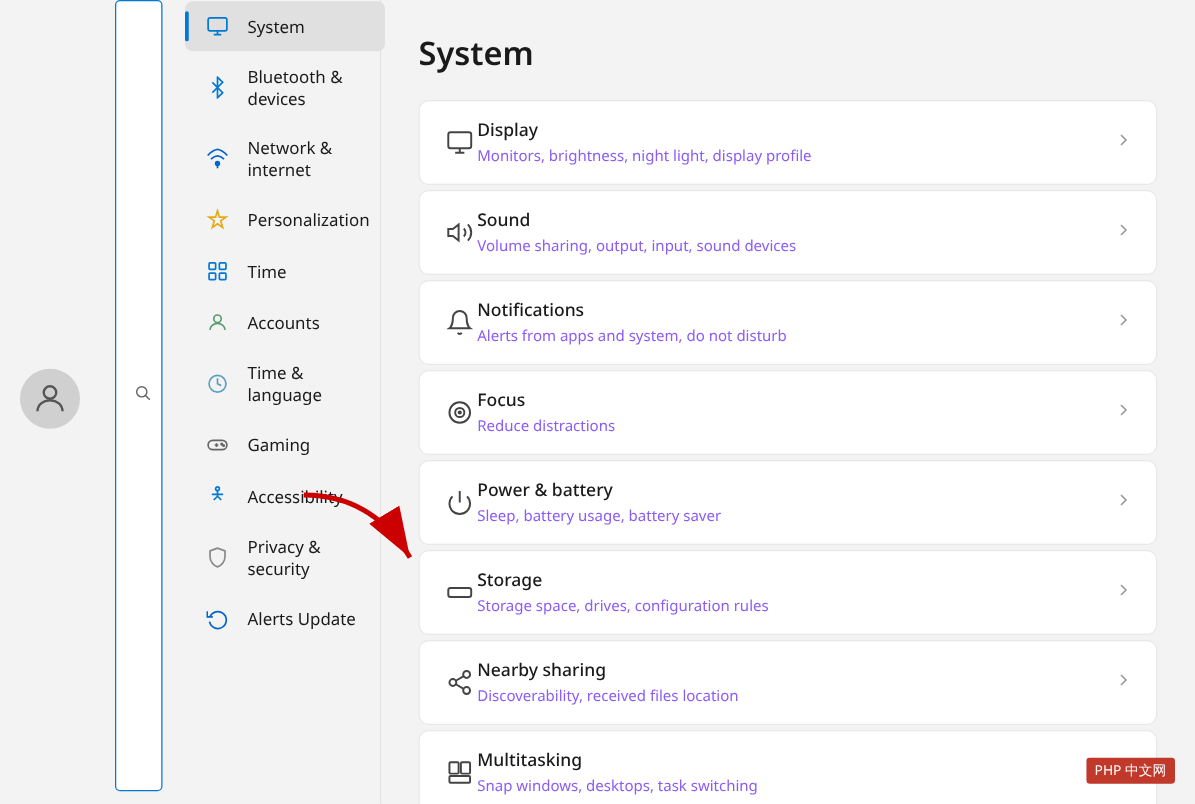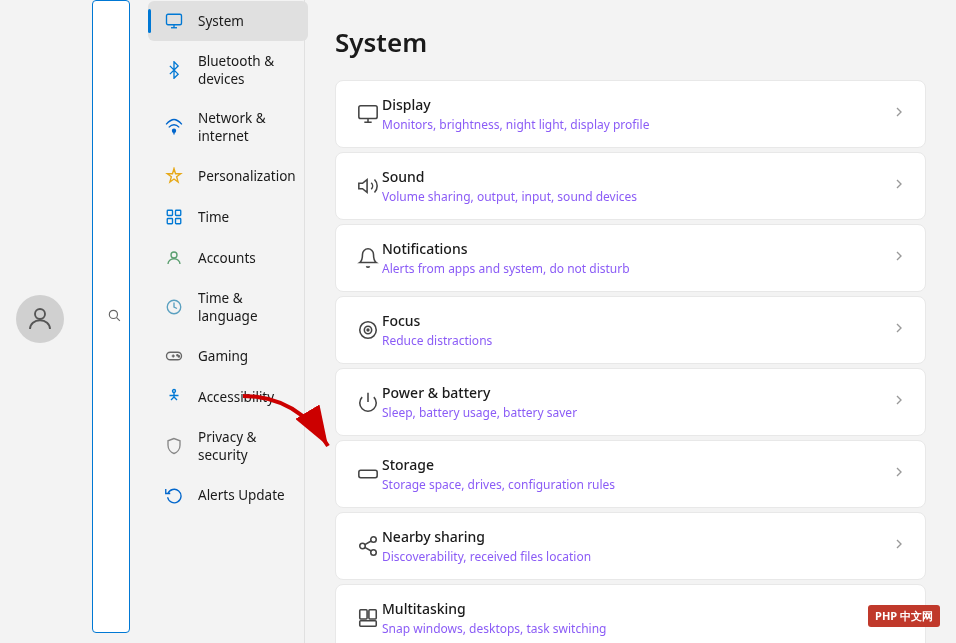--- a/index.html
+++ b/index.html
@@ -189,21 +189,21 @@
     
     .watermark {
       position: fixed;
       bottom: 16px;
       right: 16px;
       background: #c0392b;
       color: #fff;
       font-size: 11px;
       padding: 3px 7px;
       border-radius: 3px;
-      font-weight: 700;
+      font-weight: 400;
       z-index: 999;
     }
   </style>
 </head>
 <body>
 
 <aside class="sidebar">
   <div class="sidebar-avatar">
     <div class="avatar-circle">
       <svg viewBox="0 0 24 24" fill="none" stroke="currentColor" stroke-width="1.5">

